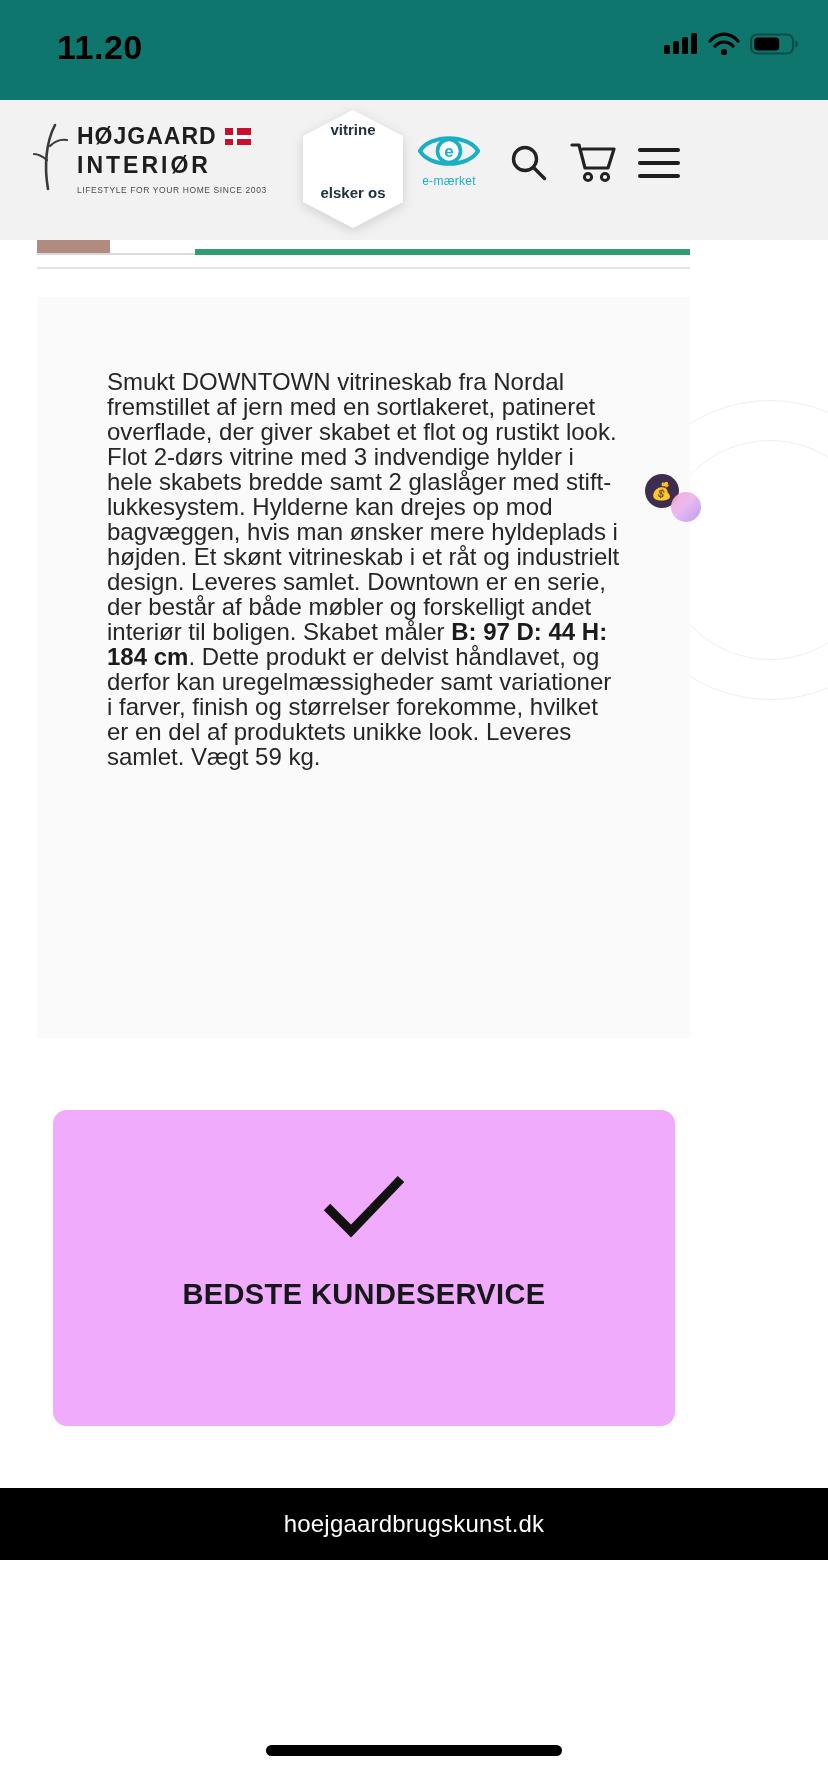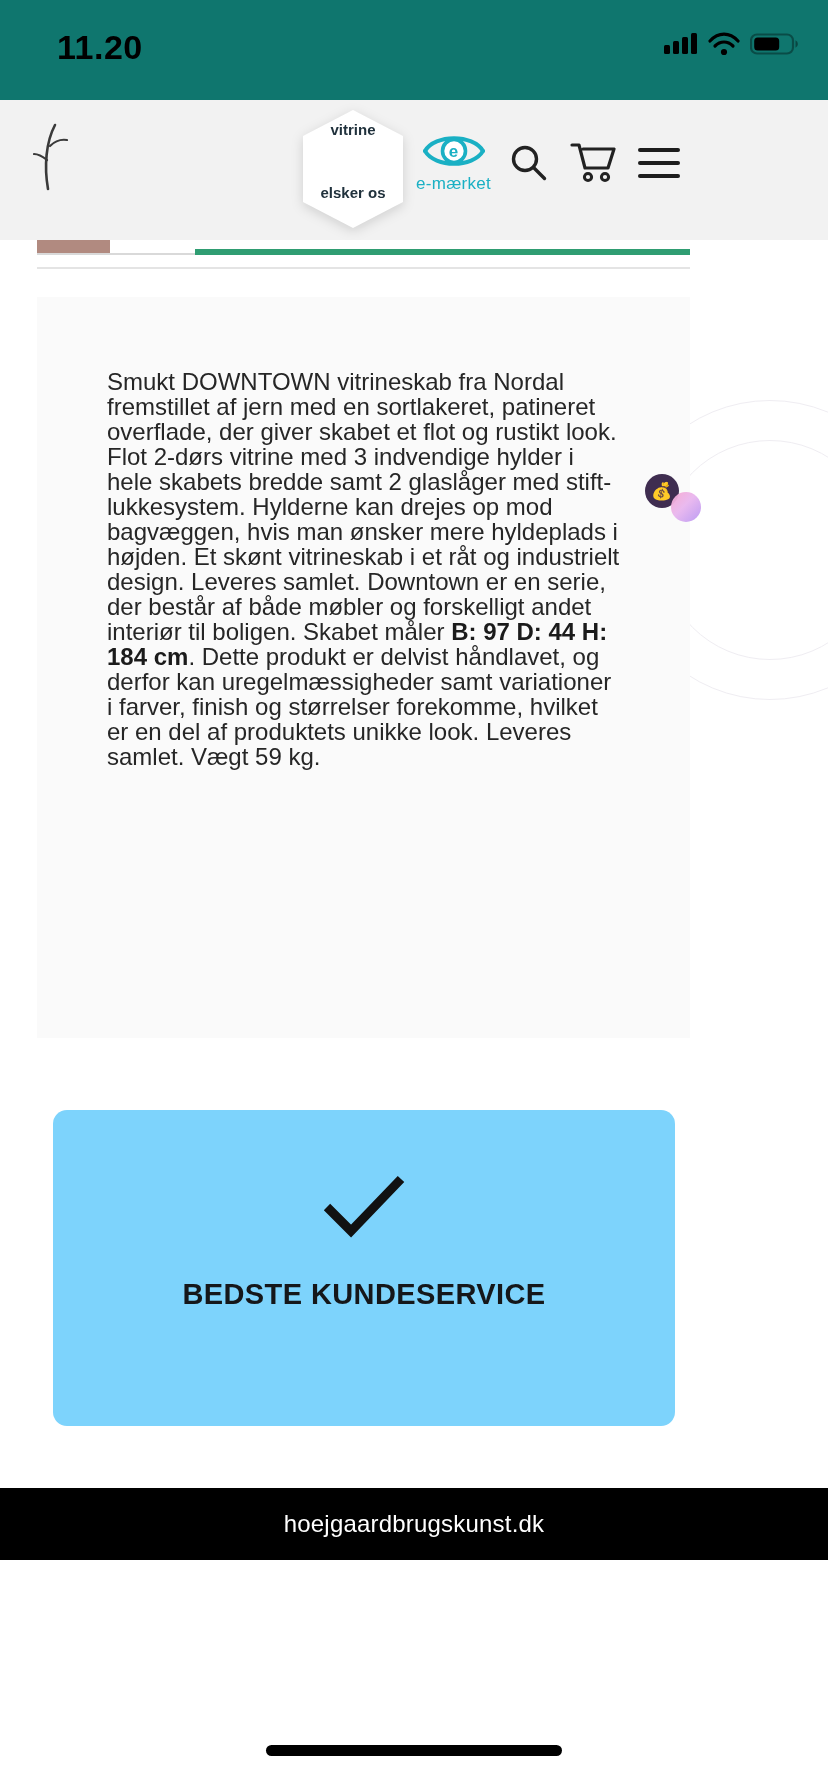--- a/index.html
+++ b/index.html
@@ -28,21 +28,21 @@
   .trust-badge { width:100px; height:118px; background:#fff;
     clip-path:polygon(50% 0%, 100% 22%, 100% 78%, 50% 100%, 0% 78%, 0% 22%);
     display:flex; flex-direction:column; align-items:center; justify-content:center; padding-bottom:10px;gap:45px; }
   .trust-line { font-size:15px; font-weight:700; color:#20313c; line-height:18px; }
   .trust-brand { display:flex; align-items:center; gap:3px; margin-top:5px;padding-left:40px; }
   .trust-brand-label { font-size:10px; font-weight:700; color:#20313c; }
 
   .emaerket { position:absolute; left:416px; top:30px; display:flex; flex-direction:column; align-items:center; cursor:pointer; }
   .eye-wrap { position:relative; width:66px; height:42px; }
   .eye-letter { position:absolute; left:0; top:0; width:66px; height:42px; display:flex; align-items:center; justify-content:center; font-size:17px; font-weight:700; color:#1ab0c4; padding-top:1px; }
-  .emaerket-label { font-size:17px; color:#1ab0c4; margin-top:2px; letter-spacing:.3px; }
+  .emaerket-label { font-size:12px; color:#1ab0c4; margin-top:2px; letter-spacing:.3px; }
 
   .icon-btn { position:absolute; background:none; border:none; cursor:pointer; padding:0; }
   .btn-search { left:508px; top:42px; }
   .btn-cart { left:570px; top:40px; }
   .btn-menu { left:638px; top:48px; width:42px; }
   .burger-line { width:42px; height:4px; background:#1d1d1d; border-radius:2px; margin:0 0 9px 0; }
   .burger-line:last-child { margin-bottom:0; }
 
   
   .tab-strip { position:absolute; top:240px; left:0; right:0; height:34px; background:#fff; }
@@ -61,21 +61,21 @@
   .desc-text { position:absolute; left:70px; right:68px; top:72px; font-size:24px; line-height:25px; color:#262626; }
   .desc-text strong { font-weight:700; color:#1b1b1b; }
 
   
   .rewards-widget { position:absolute; left:645px; top:474px; width:62px; height:52px; z-index:3; cursor:pointer; }
   .rw-coin { position:absolute; left:0; top:0; width:34px; height:34px; border-radius:50%; background:#3f2d50; display:flex; align-items:center; justify-content:center; font-size:17px; }
   .rw-blob { position:absolute; left:26px; top:18px; width:30px; height:30px; border-radius:50%;
     background:linear-gradient(135deg,#f7a8cf 0%,#e9b6ee 45%,#b897f2 100%); opacity:.95; }
 
   
-  .service-box { position:absolute; top:1110px; left:53px; width:622px; height:316px; background:#7dd3fc; border-radius:14px; z-index:1; }
+  .service-box { position:absolute; top:1110px; left:53px; width:622px; height:316px; background:#f0abfc; border-radius:14px; z-index:1; }
   .service-check { position:absolute; left:50%; transform:translateX(-50%); top:62px; }
   .service-title { position:absolute; left:0; right:0; top:168px; text-align:center; font-size:29px; font-weight:700; color:#15171a; letter-spacing:.4px; }
   .service-sub { position:absolute; left:0; right:0; top:228px; text-align:center; font-size:26px; color:#2b2b2b; }
 
   
   .browser-bar { position:absolute; top:1488px; left:0; right:0; height:72px; background:#000000; display:flex; align-items:center; justify-content:center; cursor:pointer; }
   .browser-url { color:#fff; font-size:24px; letter-spacing:.2px; }
   .home-indicator { position:absolute; top:1745px; left:50%; transform:translateX(-50%); width:296px; height:11px; border-radius:6px; background:#000; }
 </style>
 </head>
@@ -114,20 +114,28 @@
   <header class="header">
 
     <div class="logo">
       <span>
         <svg width="36" height="70" viewBox="0 0 36 70">
           <path d="M22 3 C13 20, 11 44, 15 67" stroke="#3a3a3a" stroke-width="2.6" fill="none" stroke-linecap="round"></path>
           <path d="M17 24 C22 19, 28 17, 34 18" stroke="#3a3a3a" stroke-width="2.2" fill="none" stroke-linecap="round"></path>
           <path d="M14 38 C9 34, 5 32, 1 32" stroke="#3a3a3a" stroke-width="2.2" fill="none" stroke-linecap="round"></path>
         </svg>
       </span>
+      <div class="logo-text">
+        <div class="logo-line1">
+          <span class="logo-name1">HØJGAARD</span>
+          <span class="dk-flag"></span>
+        </div>
+        <span class="logo-name2">INTERIØR</span>
+        <span class="logo-tagline">LIFESTYLE FOR YOUR HOME SINCE 2003</span>
+      </div>
     </div>
 
     <div class="trust-badge-wrap">
       <div class="trust-badge">
         <span class="trust-line">Vores</span>
         <span class="trust-line">vitrine</span>
         <span class="trust-line">elsker os</span>
         <span class="trust-brand">
           <span>
             <svg width="12" height="12" viewBox="0 0 24 24">

